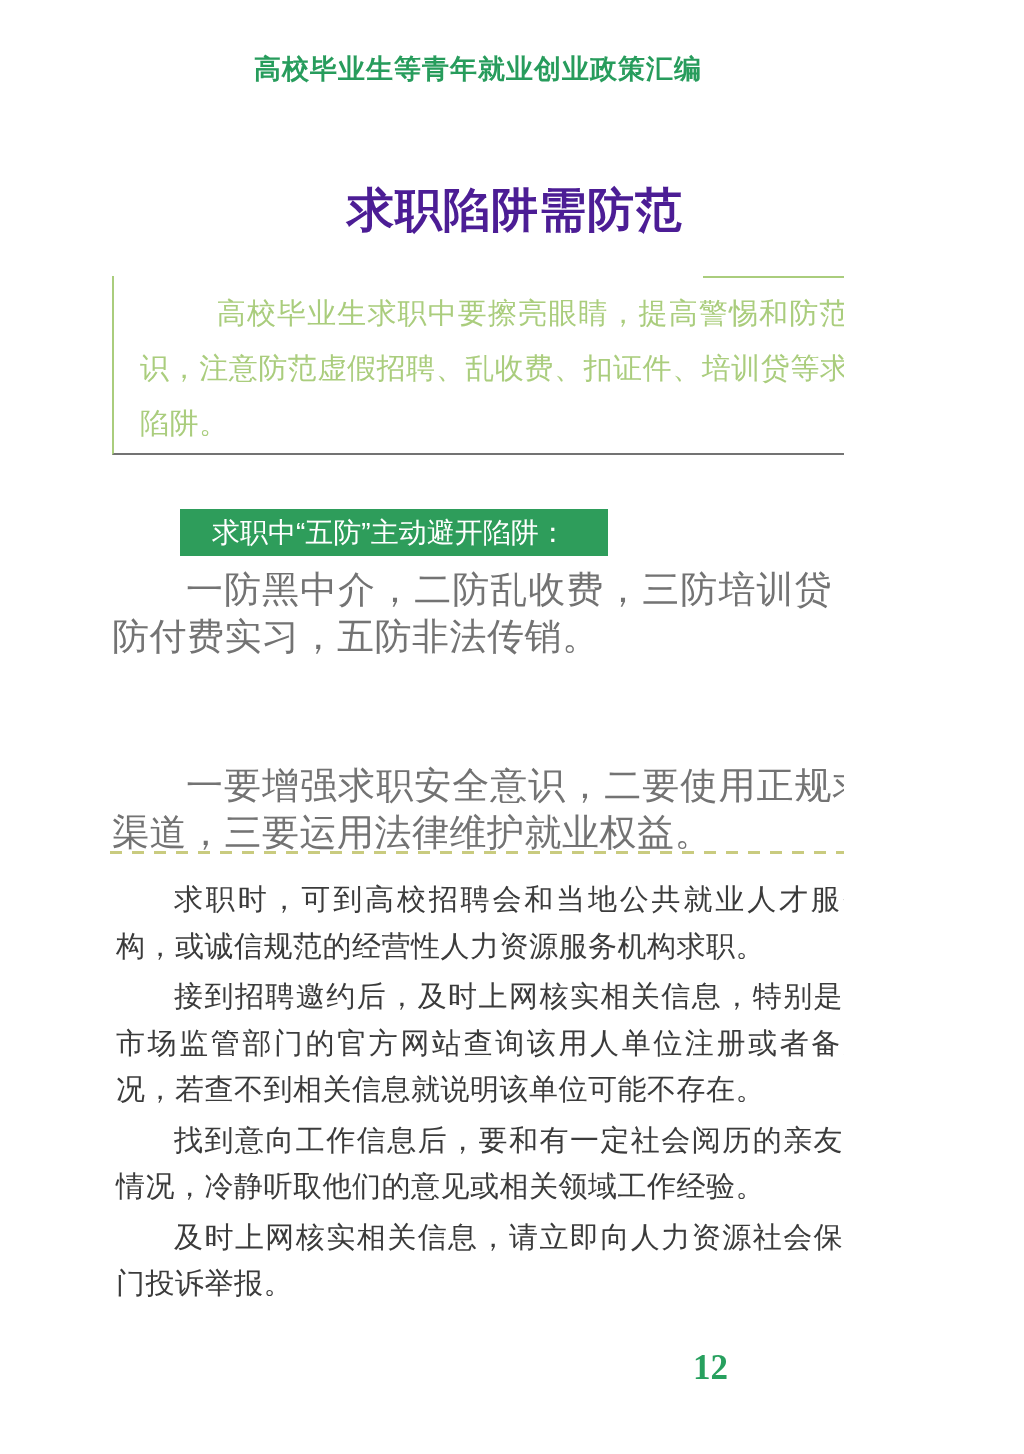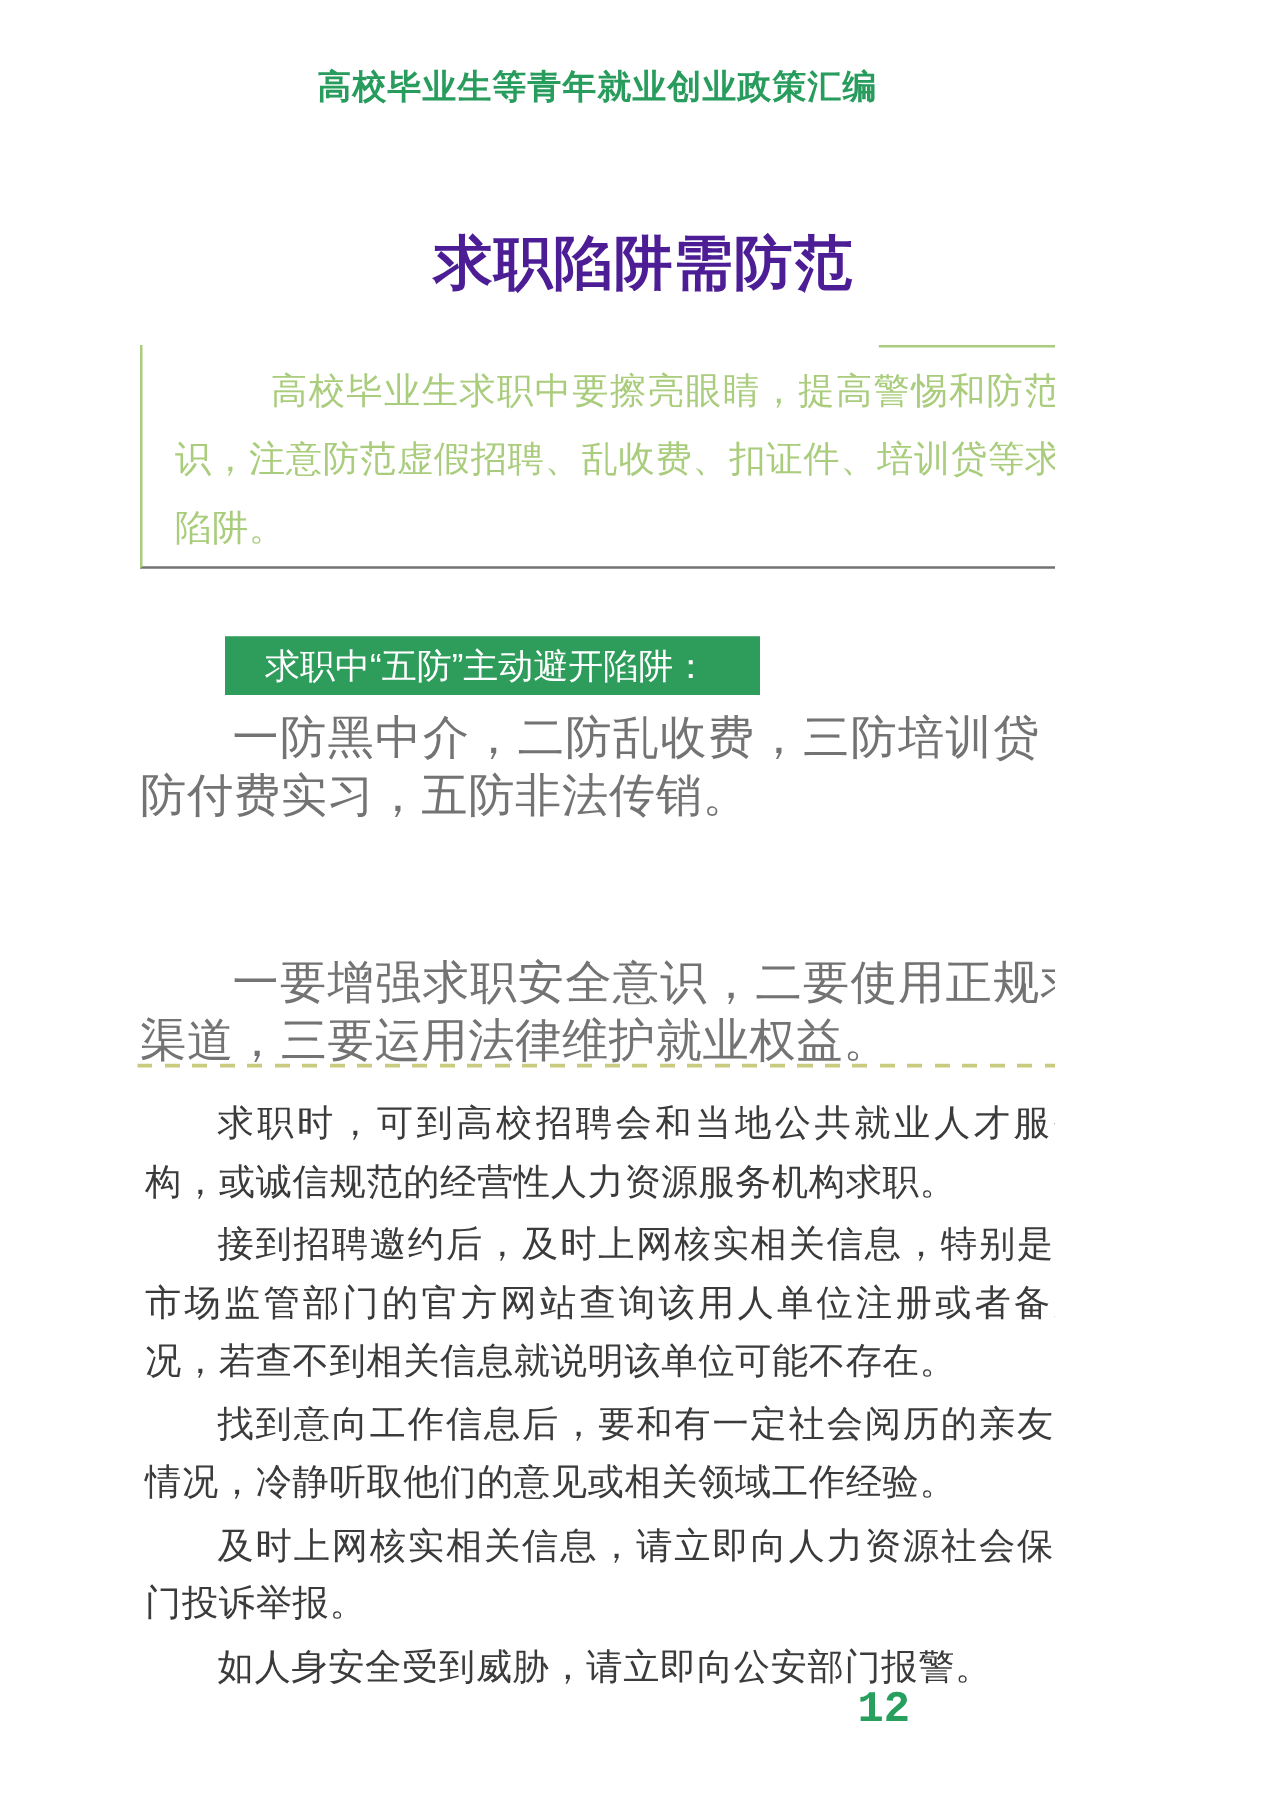--- a/index.html
+++ b/index.html
@@ -145,21 +145,21 @@
     text-indent: 2em;
     text-align: justify;
     letter-spacing: 0.5px;
   }
 
   
   .page-number {
     position: absolute;
     top: 1348px;
     right: 116px;
-    font-family: Liberation Mono, monospace;
+    font-family: Liberation Serif, serif;
     font-size: 35px;
     font-weight: bold;
     color: #27A05E;
   }
 </style>
 </head>
 <body>
 
 <div class="page">
 
@@ -178,18 +178,17 @@
 
   <p class="body-para para-b">一要增强求职安全意识，二要使用正规求职渠道，三要运用法律维护就业权益。</p>
 
   <div class="dashed-divider"></div>
 
   <div class="main-paragraphs">
     <p>求职时，可到高校招聘会和当地公共就业人才服务机构，或诚信规范的经营性人力资源服务机构求职。</p>
     <p>接到招聘邀约后，及时上网核实相关信息，特别是要到市场监管部门的官方网站查询该用人单位注册或者备案情况，若查不到相关信息就说明该单位可能不存在。</p>
     <p>找到意向工作信息后，要和有一定社会阅历的亲友沟通情况，冷静听取他们的意见或相关领域工作经验。</p>
     <p>及时上网核实相关信息，请立即向人力资源社会保障部门投诉举报。</p>
-    <p>如人身安全受到威胁，请立即向公安部门报警。</p>
   </div>
 
   <div class="page-number">12</div>
 
 </div>
 
 </body></html>

